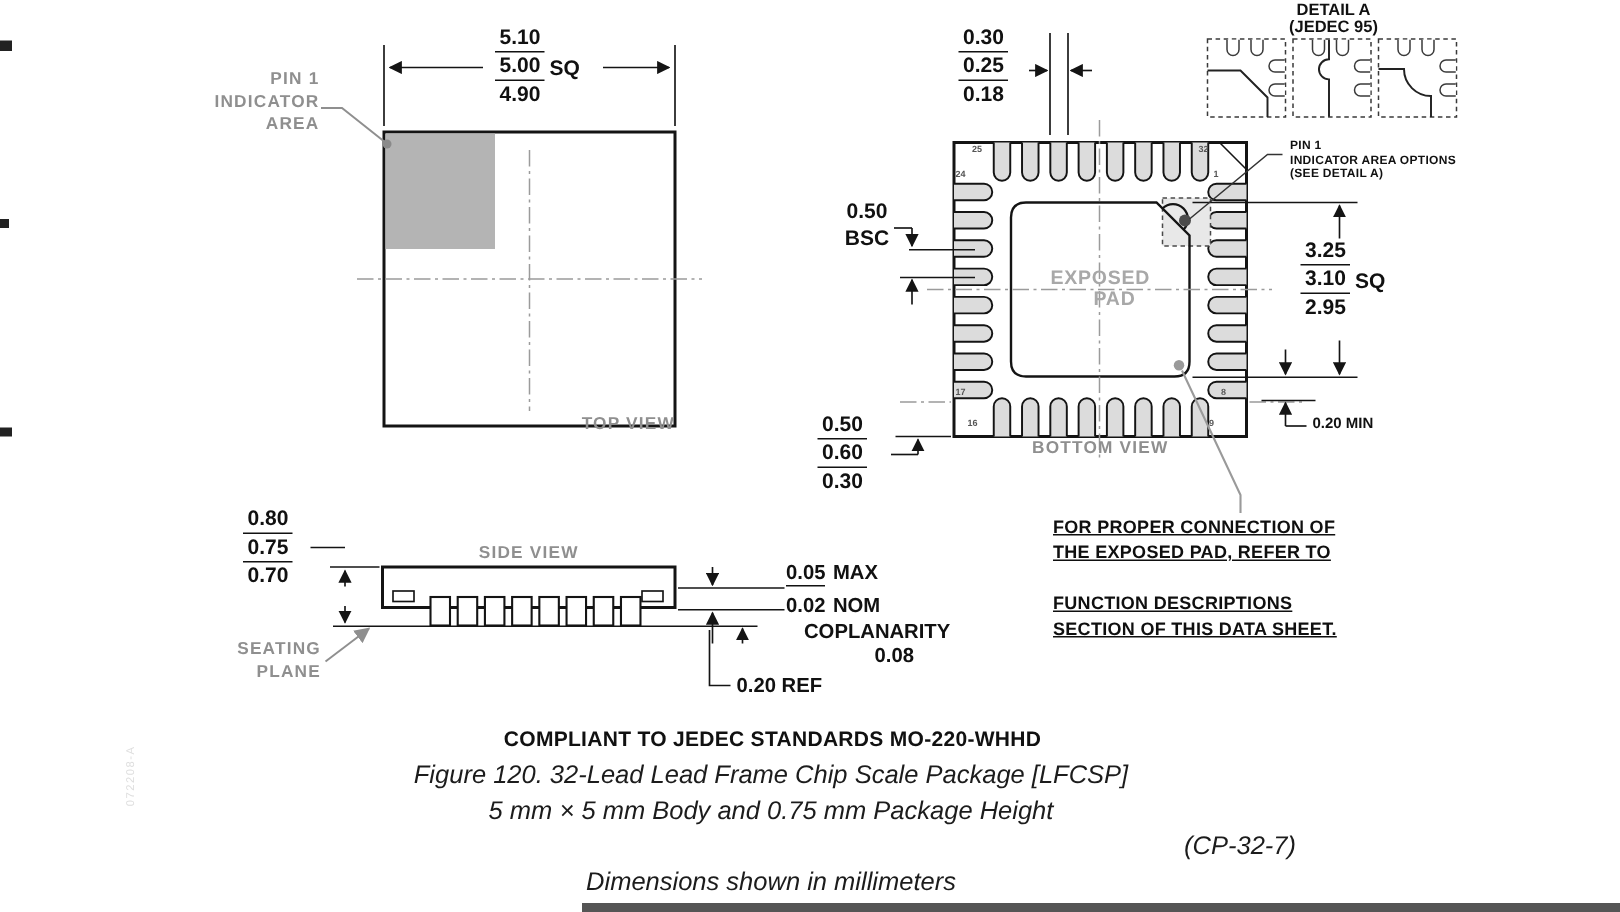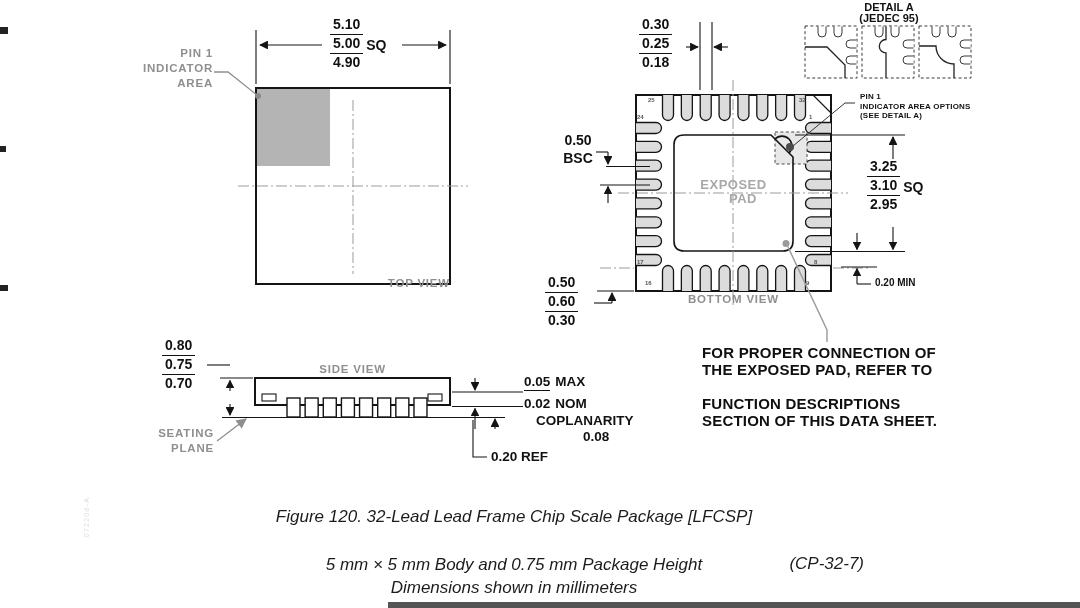--- a/index.html
+++ b/index.html
@@ -24,22 +24,22 @@
   .sm{font-size:8px;letter-spacing:.2px;line-height:9.5px;}
   .stack{position:absolute;display:flex;flex-direction:column;align-items:center;
          font-weight:bold;font-size:14px;color:#111;text-align:center;}
   .stack .n{display:inline-block;padding:0 3px 1px;line-height:17px;}
   .stack .u{border-bottom:1.6px solid #111;}
   .row{position:relative;}
   .sfx{position:absolute;left:calc(100% + 3px);top:50%;transform:translateY(-50%);}
   .dim{position:absolute;font-weight:bold;font-size:13.5px;color:#111;white-space:nowrap;}
   .dim .nu{display:inline-block;border-bottom:1.6px solid #111;padding-bottom:1px;}
   .dim .ms{margin-left:5px;}
-  .note-line{position:absolute;left:702px;font-weight:bold;font-size:15px;color:#0f0f0f;
-             letter-spacing:.2px;white-space:nowrap;}
+  .note-line{position:absolute;left:702px;font-weight:bold;font-size:12px;color:#0f0f0f;
+             letter-spacing:.2px;white-space:nowrap;text-decoration:underline;}
   .cap{position:absolute;left:164px;width:700px;text-align:center;font-style:italic;
        font-size:17px;color:#1c1c1c;white-space:nowrap;}
   .pn{position:absolute;font-size:6px;font-weight:bold;color:#555;}
   .wm{position:absolute;left:82px;top:497px;color:#dedede;font-size:7.5px;letter-spacing:1px;
       writing-mode:vertical-rl;transform:rotate(180deg);}
   .edgemark{position:absolute;background:#222;}
   .botbar{position:absolute;left:388px;top:602px;width:692px;height:6px;background:#555;}
 </style>
 </head>
 <body>
@@ -251,22 +251,23 @@
   <div class="t" style="left:839px;top:12px;width:100px;text-align:center;font-size:11px;">(JEDEC 95)</div>
   <div class="t sm" style="left:860px;top:92px;">PIN 1</div>
   <div class="t sm" style="left:860px;top:101.5px;">INDICATOR AREA OPTIONS</div>
   <div class="t sm" style="left:860px;top:111px;">(SEE DETAIL A)</div>
 
   <div class="note-line" style="top:344px;">FOR PROPER CONNECTION OF</div>
   <div class="note-line" style="top:361px;">THE EXPOSED PAD, REFER TO</div>
   <div class="note-line" style="top:395px;">FUNCTION DESCRIPTIONS</div>
   <div class="note-line" style="top:412px;">SECTION OF THIS DATA SHEET.</div>
 
+  <div class="t" style="left:215px;top:484px;width:600px;text-align:center;font-size:14px;letter-spacing:.2px;">COMPLIANT TO JEDEC STANDARDS MO-220-WHHD</div>
   <div class="cap" style="top:507px;">Figure 120. 32-Lead Lead Frame Chip Scale Package [LFCSP]</div>
-  <div class="cap" style="top:531px;margin-top:24px;">5 mm × 5 mm Body and 0.75 mm Package Height</div>
+  <div class="cap" style="top:531px;">5 mm × 5 mm Body and 0.75 mm Package Height</div>
   <div class="cap" style="top:554px;text-align:right;">(CP-32-7)</div>
   <div class="cap" style="top:578px;">Dimensions shown in millimeters</div>
 
   <div class="wm">072208-A</div>
   <div class="edgemark" style="left:0;top:27px;width:8px;height:7px;"></div>
   <div class="edgemark" style="left:0;top:146px;width:6px;height:6px;"></div>
   <div class="edgemark" style="left:0;top:285px;width:8px;height:6px;"></div>
   <div class="botbar"></div>
 </div>
 

